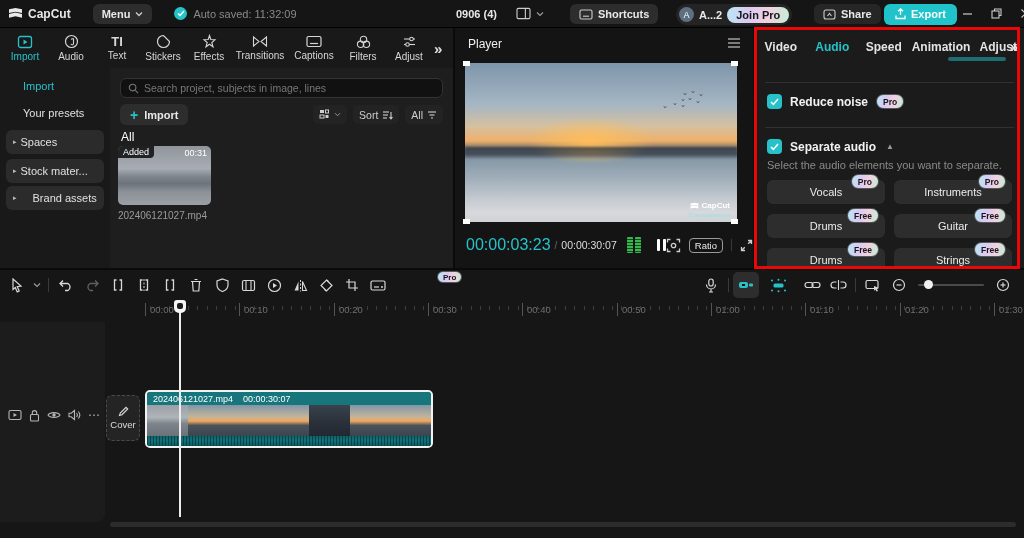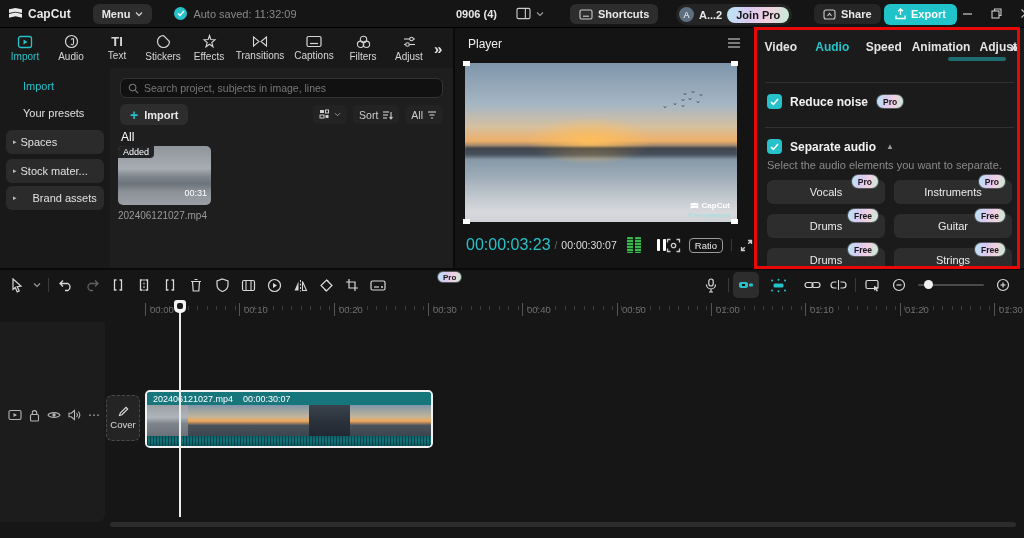--- a/index.html
+++ b/index.html
@@ -61,21 +61,21 @@
   .import-btn { background:#2d2d2d; border-radius:6px; height:21px; display:inline-flex; align-items:center;
     gap:6px; padding:0 10px; font-size:11px; font-weight:bold; }
   .plus { color:#27c2c9; font-size:14px; font-weight:bold; line-height:14px; }
   .mini-btn { background:#232323; border-radius:5px; height:19px; display:inline-flex; align-items:center;
     gap:4px; padding:0 6px; font-size:10.5px; color:#cfcfcf; margin-left:6px; }
   .section-label { position:absolute; left:11px; top:62px; font-size:12px; color:#fff; }
   .thumb { position:absolute; left:8px; top:78px; width:93px; height:59px; border-radius:5px; overflow:hidden;
     background:linear-gradient(180deg,#8f959b 0%,#a7adb3 38%,#7e858c 52%,#6c737a 64%,#8d9298 78%,#9aa0a5 100%); }
   .thumb .added { position:absolute; left:0; top:0; background:rgba(0,0,0,.78); color:#fff; font-size:9px;
     padding:1px 5px; border-radius:0 0 4px 0; }
-  .thumb .dur { position:absolute; right:4px; top:2px; color:#fff; font-size:9px;margin-top:40px; }
+  .thumb .dur { position:absolute; right:4px; top:2px; color:#fff; font-size:9px; }
   .fname { position:absolute; left:8px; top:142px; width:100px; font-size:10px; color:#9a9a9a;
     white-space:nowrap; overflow:hidden; }
 
   
   #player { left:455px; top:28px; width:298px; height:240px; background:#141414; }
   .player-head { position:absolute; left:13px; top:9px; font-size:12px; color:#f0f0f0; }
   .burger { position:absolute; right:12px; top:10px; }
   .video { position:absolute; left:10px; top:35px; width:272px; height:159px; overflow:hidden;
     background:
       radial-gradient(ellipse 90px 34px at 46% 49%, rgba(255,190,90,.95) 0%, rgba(255,190,90,0) 70%),

